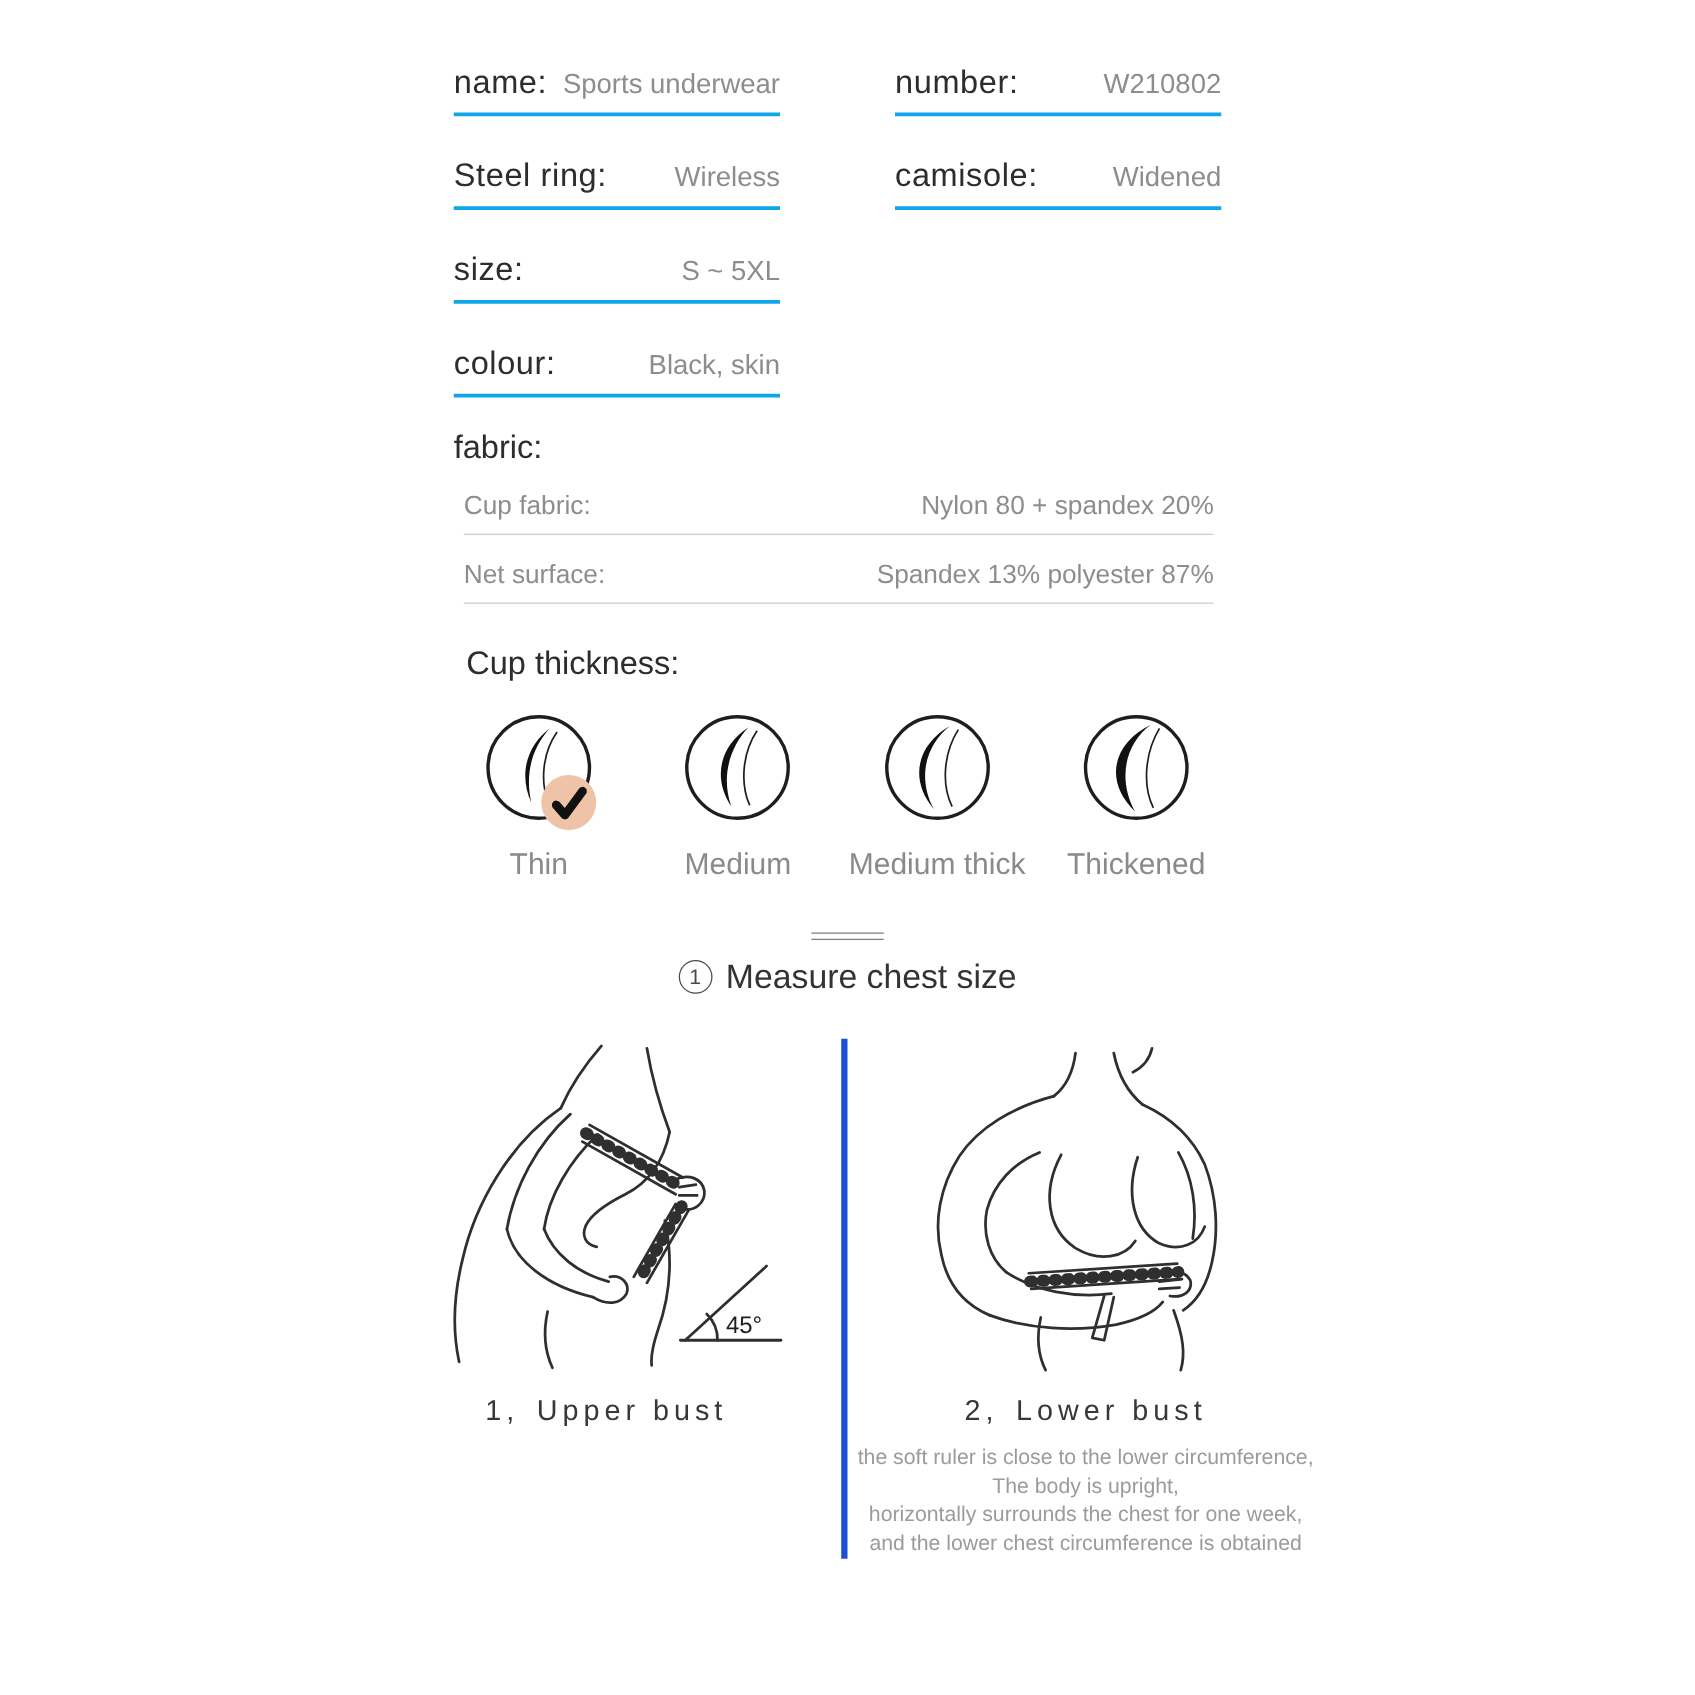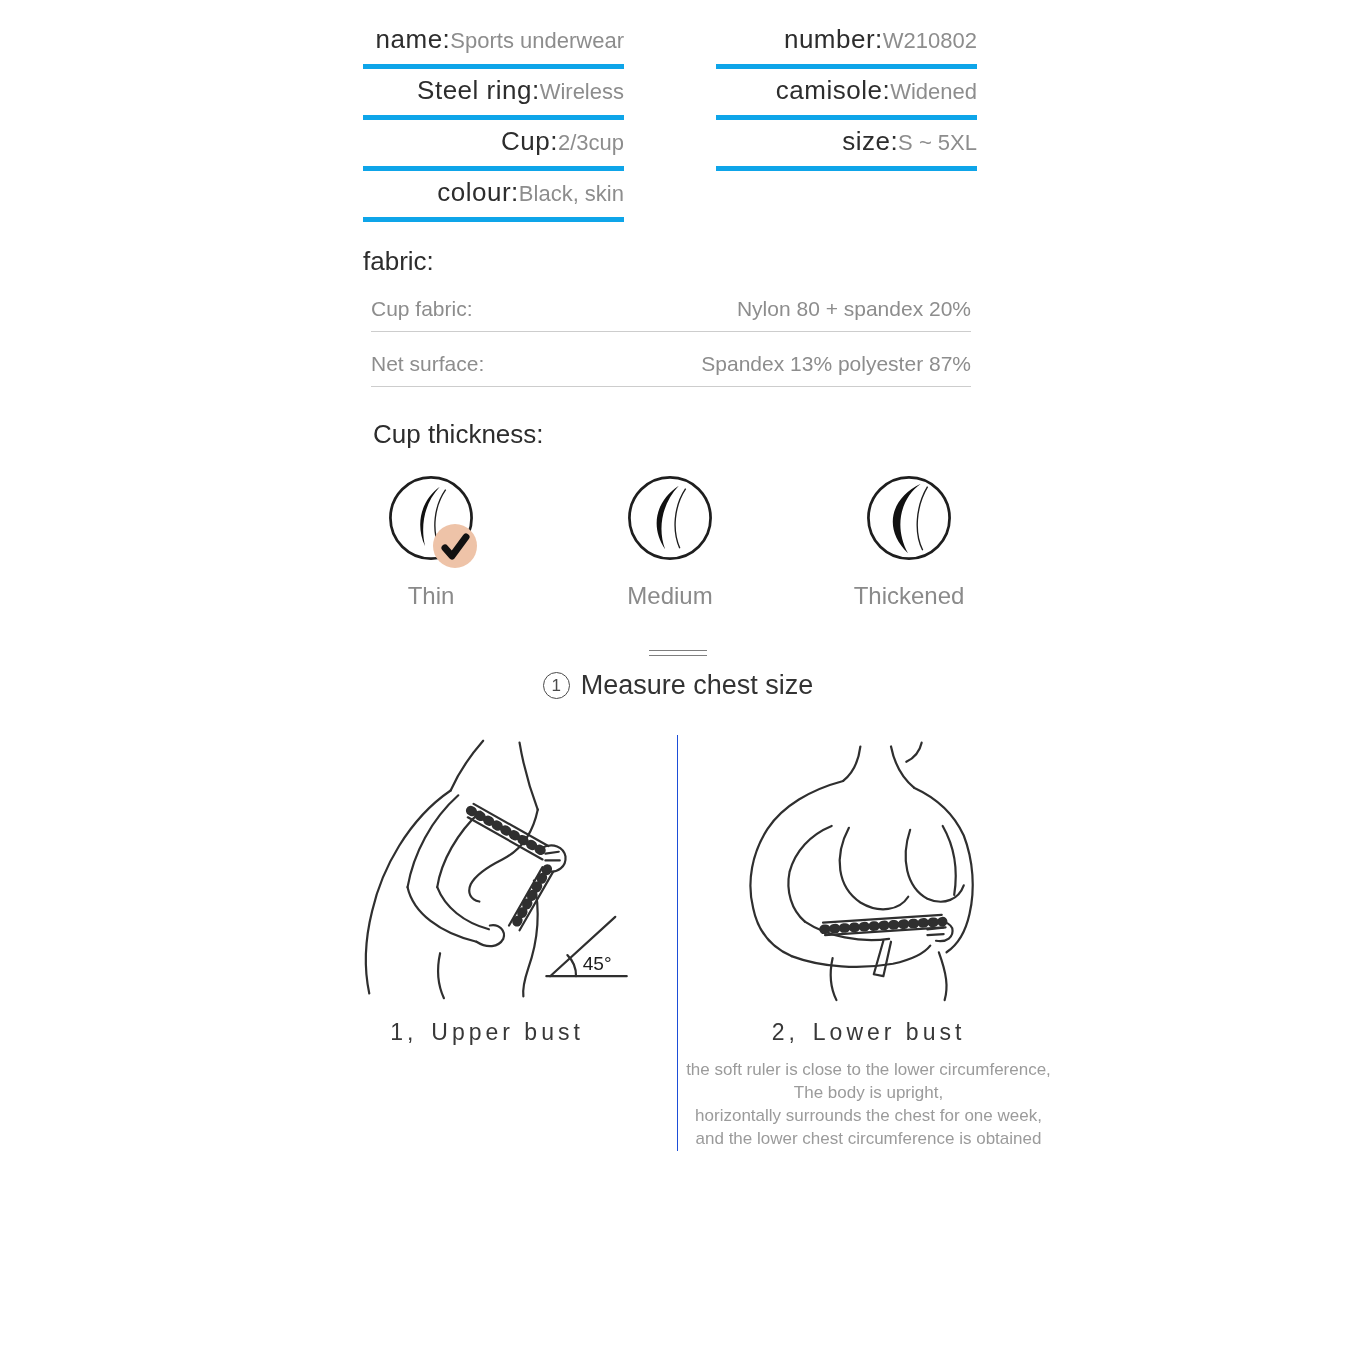--- a/index.html
+++ b/index.html
@@ -7,23 +7,23 @@
     width:1356px;height:1356px;overflow:hidden;position:relative;
     font-family:"Liberation Sans","DejaVu Sans",sans-serif;
     -webkit-font-smoothing:antialiased;
   }
   .page{width:1356px;height:1356px;position:relative;background:#fff;}
 
   
   .specs{width:614px;margin-left:363px;padding-top:18px;}
   .spec-pair{display:flex;justify-content:space-between;}
   .spec-cell{
-    width:261px;border-bottom:5px solid #0ea5e9;
-    display:flex;justify-content:flex-end;align-items:baseline;
-    margin-top:6px;padding-bottom:9px;
+    width:261px;border-bottom:3px solid #0ea5e9;
+    display:flex;justify-content:space-between;align-items:baseline;
+    margin-top:32px;padding-bottom:9px;
   }
   .spec-cell.empty{border-bottom:none;visibility:hidden;}
   .spec-label{font-size:26px;color:#2d2d2d;letter-spacing:.5px;}
   .spec-value{font-size:22px;color:#8d8d8d;}
   .fabric-label{margin-top:24px;font-size:26px;color:#2d2d2d;}
   .fabric-row{
     width:600px;margin-left:8px;margin-top:20px;
     border-bottom:1px solid #cdcdcd;padding-bottom:10px;
     display:flex;justify-content:space-between;align-items:baseline;
   }
@@ -56,21 +56,21 @@
     margin-top:14px;display:flex;justify-content:center;align-items:center;gap:11px;
     font-size:27px;color:#333;
   }
   .step-circle{
     width:27px;height:27px;border:1.6px solid #4a4a4a;border-radius:50%;
     display:flex;align-items:center;justify-content:center;
     font-size:17px;color:#4a4a4a;box-sizing:border-box;
   }
   .panels{width:762px;margin:34px auto 0;display:flex;align-items:stretch;}
   .panel{width:381px;box-sizing:border-box;display:flex;flex-direction:column;align-items:center;}
-  .panel.left{border-right:1px solid #1d4ed8;}
+  .panel.left{border-right:5px solid #1d4ed8;}
   .figure{width:368px;height:268px;display:block;}
   .panel-caption{
     margin-top:16px;font-size:23px;color:#383838;letter-spacing:4px;
     display:flex;gap:14px;align-items:baseline;
   }
   .panel-desc{margin-top:13px;text-align:center;font-size:17px;color:#9b9b9b;line-height:1.35;}
 </style>
 </head>
 <body>
 
@@ -94,24 +94,20 @@
         <span class="spec-label">Steel ring:</span>
         <span class="spec-value">Wireless</span>
       </div>
       <div class="spec-cell">
         <span class="spec-label">camisole:</span>
         <span class="spec-value">Widened</span>
       </div>
     </div>
 
     <div class="spec-pair">
-      <div class="spec-cell">
-        <span class="spec-label">Cup:</span>
-        <span class="spec-value">2/3cup</span>
-      </div>
       <div class="spec-cell">
         <span class="spec-label">size:</span>
         <span class="spec-value">S ~ 5XL</span>
       </div>
     </div>
 
     <div class="spec-pair">
       <div class="spec-cell">
         <span class="spec-label">colour:</span>
         <span class="spec-value">Black, skin</span>
@@ -156,20 +152,30 @@
         <div class="icon-wrap">
           <svg class="cup" viewBox="0 0 90 90">
             <circle cx="45" cy="45" r="41.5" fill="none" stroke="#1e1e1e" stroke-width="2.8"></circle>
             <path d="M54 12 C31 27 24 53 40 77 C32 55 37 30 54 12 Z" fill="#111" stroke="none"></path>
             <path d="M61 15 C49 33 47 58 55 76" fill="none" stroke="#1e1e1e" stroke-width="1.4"></path>
           </svg>
         </div>
         <div class="opt-label">Medium</div>
       </div>
 
+      <div class="thickness-option">
+        <div class="icon-wrap">
+          <svg class="cup" viewBox="0 0 90 90">
+            <circle cx="45" cy="45" r="41.5" fill="none" stroke="#1e1e1e" stroke-width="2.8"></circle>
+            <path d="M55 11 C29 26 21 54 42 79 C29 55 34 28 55 11 Z" fill="#111" stroke="none"></path>
+            <path d="M62 14 C50 33 48 59 57 77" fill="none" stroke="#1e1e1e" stroke-width="1.4"></path>
+          </svg>
+        </div>
+        <div class="opt-label">Medium thick</div>
+      </div>
 
       <div class="thickness-option">
         <div class="icon-wrap">
           <svg class="cup" viewBox="0 0 90 90">
             <circle cx="45" cy="45" r="41.5" fill="none" stroke="#1e1e1e" stroke-width="2.8"></circle>
             <path d="M57 10 C26 25 18 56 44 81 C30 56 35 26 57 10 Z" fill="#111" stroke="none"></path>
             <path d="M64 13 C52 33 50 60 59 78" fill="none" stroke="#1e1e1e" stroke-width="1.4"></path>
           </svg>
         </div>
         <div class="opt-label">Thickened</div>

